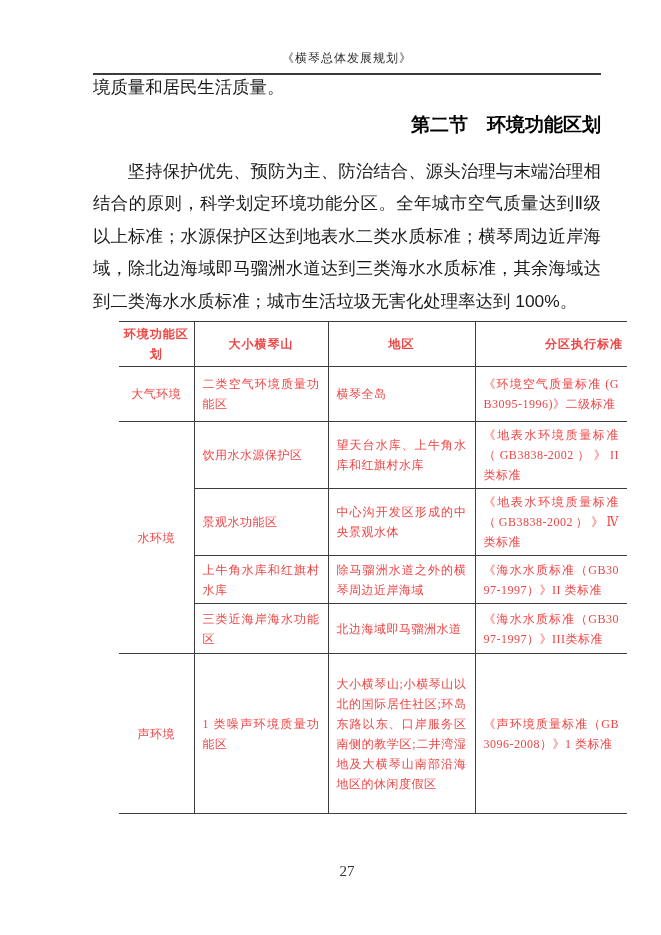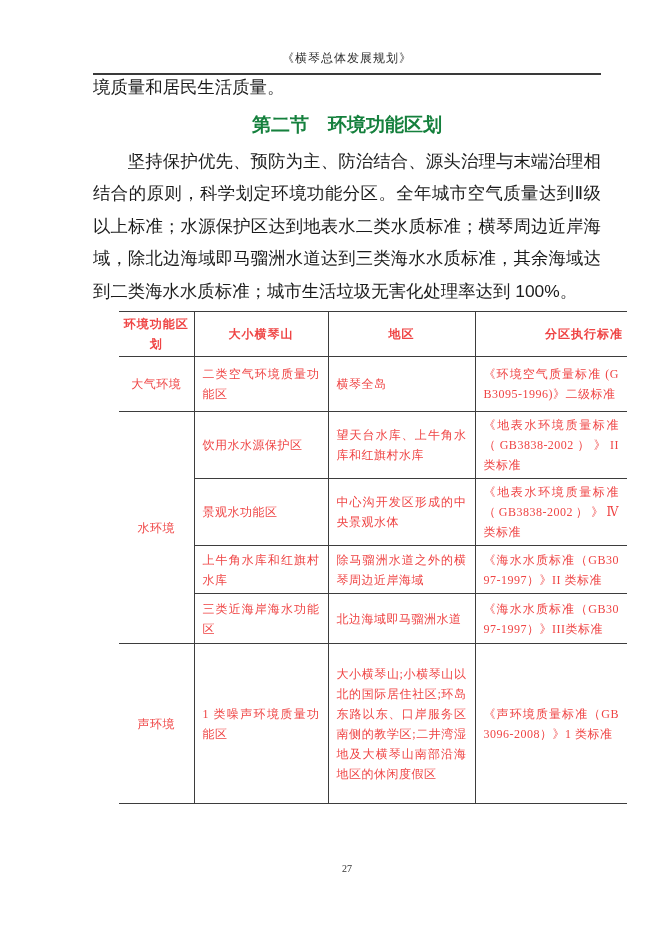--- a/index.html
+++ b/index.html
@@ -30,28 +30,28 @@
     height:0;
   }
   .lead-line {
     font-family:"Liberation Sans","DejaVu Sans",sans-serif;
     font-size:17.4px;
     line-height:24px;
     color:#1b1b1b;
   }
   .section-heading {
     margin-top:13px;
-    text-align:center;
+    text-align:right;
     font-family:"Liberation Sans","DejaVu Sans",sans-serif;
     font-weight:bold;
     font-size:19px;
-    color:#15803d;
+    color:#000000;
   }
   .paragraph {
-    margin-top:7px;
+    margin-top:17px;
     font-family:"Liberation Sans","DejaVu Sans",sans-serif;
     font-size:17.4px;
     line-height:32.4px;
     text-align:justify;
     text-indent:2em;
     color:#1b1b1b;
   }
   table.env-table {
     margin-top:4px;
     width:508px;
@@ -93,21 +93,21 @@
   tr.r2 td{height:55px;}
   tr.r3 td{height:55px;}
   tr.r4 td{height:48px;}
   tr.r5 td{height:50px;}
   tr.r6 td{height:160px;}
   .page-number {
     position:absolute;
     left:93px; top:863px;
     width:508px;
     text-align:center;
-    font-size:10px;
+    font-size:15px;
     color:#333;
   }
 </style>
 </head>
 <body>
 
 <div class="page">
   <div class="content">
 
     <div class="running-title">《横琴总体发展规划》</div>

